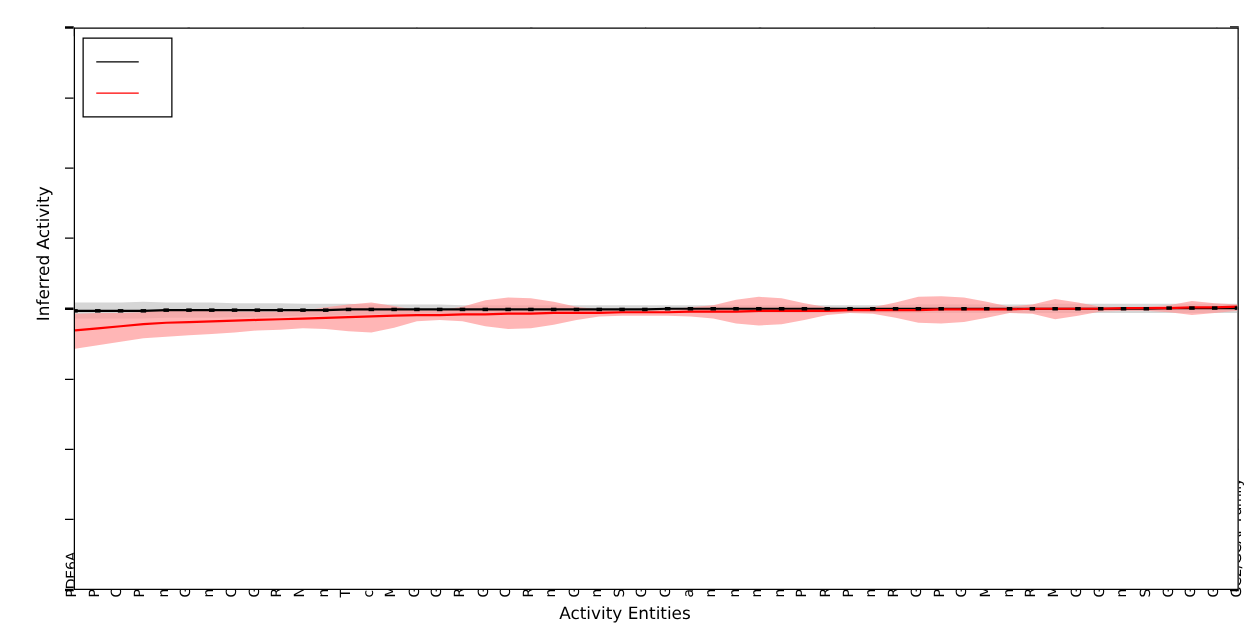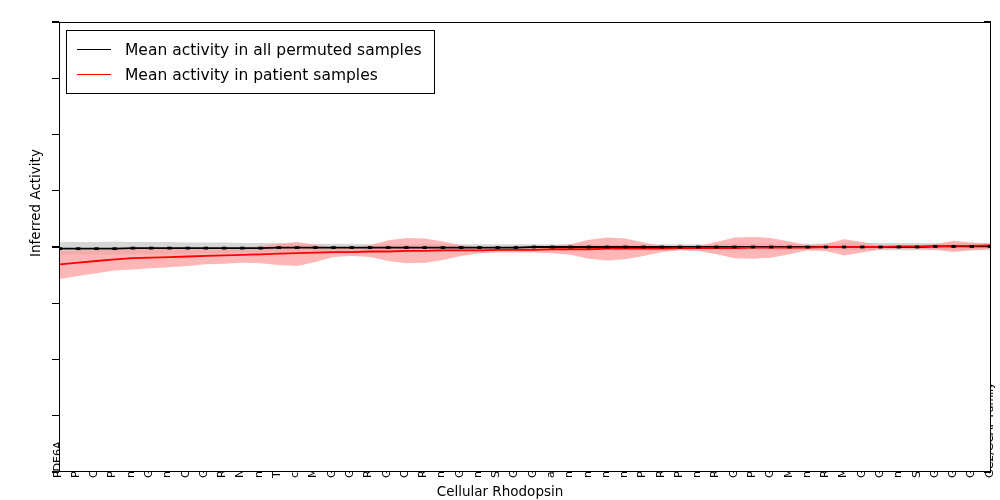--- a/index.html
+++ b/index.html
@@ -131,21 +131,21 @@
     white-space: nowrap;
   }
 </style>
 </head>
 <body>
 
 <div id="figure">
 
 
   <div id="y-axis-label">Inferred Activity</div>
-  <div id="x-axis-label">Cellular Rhodopsin</div>
+  <div id="x-axis-label">Activity Entities</div>
 
   <div id="yticks-layer">
       <div class="ytick-label" style="top: 22px;"></div>
       <div class="ytick-mark" style="top: 21.3px;"></div>
       <div class="ytick-mark-right" style="top: 21.3px;"></div>
       <div class="ytick-label" style="top: 78.25px;"></div>
       <div class="ytick-mark" style="top: 77.55px;"></div>
       <div class="ytick-mark-right" style="top: 77.55px;"></div>
       <div class="ytick-label" style="top: 134.5px;"></div>
       <div class="ytick-mark" style="top: 133.8px;"></div>
@@ -309,21 +309,19 @@
           <rect x="893.25" y="223.04" width="4.4" height="2.8" fill="#000000"></rect>
           <rect x="911.53" y="223.04" width="4.4" height="2.8" fill="#000000"></rect>
           <rect x="929.80" y="223.04" width="4.4" height="2.8" fill="#000000"></rect>
         </g>
     </svg>
   </div>
 
   <div id="legend">
       <div class="legend-row">
         <span class="legend-swatch" style="border-top-color: rgb(0, 0, 0);"></span>
-        <span class="legend-text">Mean activity in all permuted samples</span>
       </div>
       <div class="legend-row">
         <span class="legend-swatch" style="border-top-color: rgb(255, 0, 0);"></span>
-        <span class="legend-text">Mean activity in patient samples</span>
       </div>
     </div>
 
 </div>
 
 </body></html>

